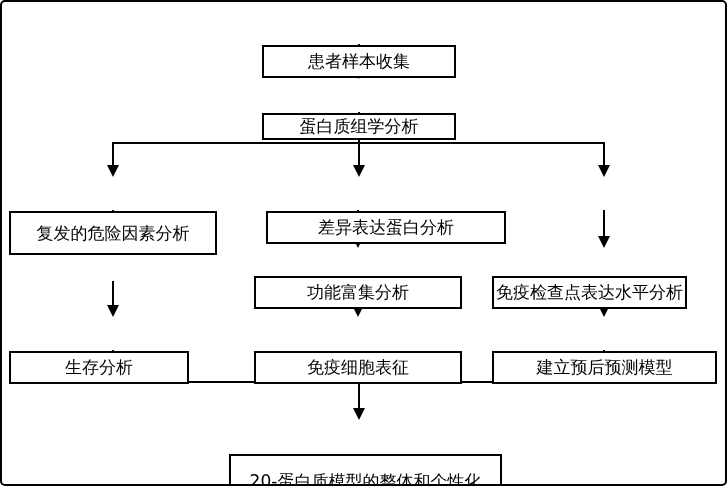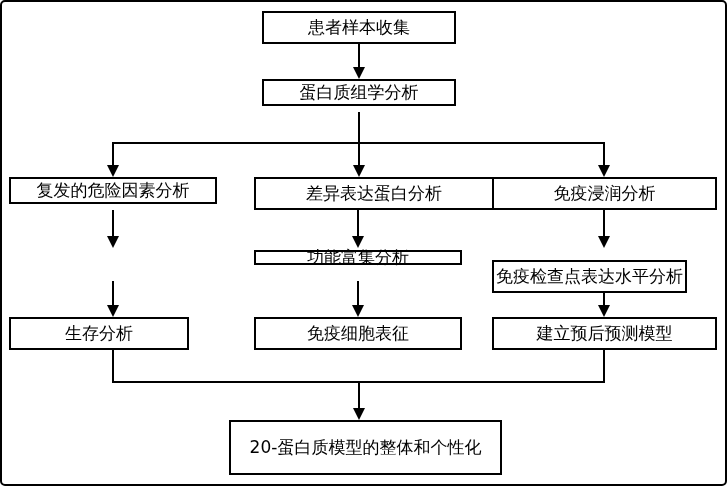--- a/index.html
+++ b/index.html
@@ -28,20 +28,21 @@
     background:var(--box-fill);
     color:var(--text);
     display:flex;
     flex-direction:column;
     align-items:center;
     justify-content:center;
     text-align:center;
     font-size:17px;
     line-height:23px;
     white-space:nowrap;
+    margin-top:34px;
   }
 </style>
 </head>
 <body>
 
 <div id="canvas">
 
   <svg id="connectors" viewBox="0 0 727 486" xmlns="http://www.w3.org/2000/svg">
     <defs>
       <marker id="arrow" viewBox="0 0 6 6" refX="5" refY="3" markerWidth="6" markerHeight="6" orient="auto">
@@ -72,34 +73,31 @@
   </svg>
 
   <div class="node" style="left:260px;top:9px;width:194px;height:33px">
     <span>患者样本收集</span>
   </div>
 
   <div class="node" style="left:260px;top:77px;width:194px;height:27px">
     <span>蛋白质组学分析</span>
   </div>
 
-  <div class="node" style="left:7px;top:175px;width:208px;height:27px">
+  <div class="node" style="left:7px;top:175px;width:208px;height:44px">
     <span>复发的危险因素分析</span>
   </div>
-  <div class="node" style="left:252px;top:175px;width:240px;height:33px">
+  <div class="node" style="left:264px;top:175px;width:240px;height:33px">
     <span>差异表达蛋白分析</span>
   </div>
-  <div class="node" style="left:490px;top:175px;width:225px;height:33px">
-    <span>免疫浸润分析</span>
-  </div>
 
-  <div class="node" style="left:252px;top:248px;width:208px;height:15px">
+  <div class="node" style="left:252px;top:240px;width:208px;height:33px">
     <span>功能富集分析</span>
   </div>
-  <div class="node" style="left:490px;top:258px;width:195px;height:33px">
+  <div class="node" style="left:490px;top:240px;width:195px;height:33px">
     <span>免疫检查点表达水平分析</span>
   </div>
 
   <div class="node" style="left:7px;top:315px;width:180px;height:33px">
     <span>生存分析</span>
   </div>
   <div class="node" style="left:252px;top:315px;width:208px;height:33px">
     <span>免疫细胞表征</span>
   </div>
   <div class="node" style="left:490px;top:315px;width:225px;height:33px">

